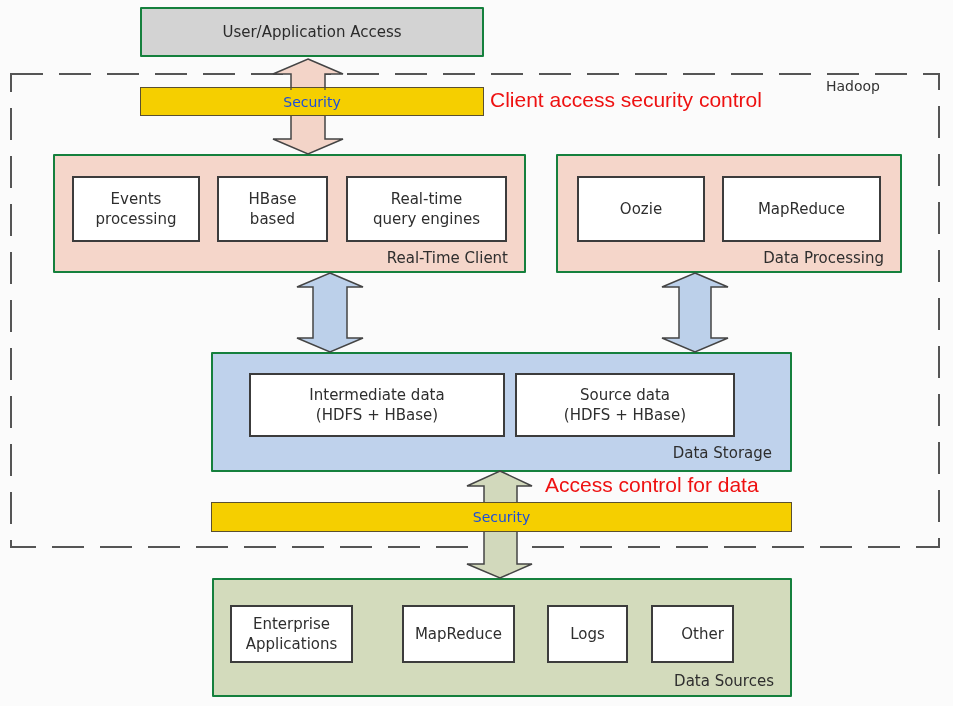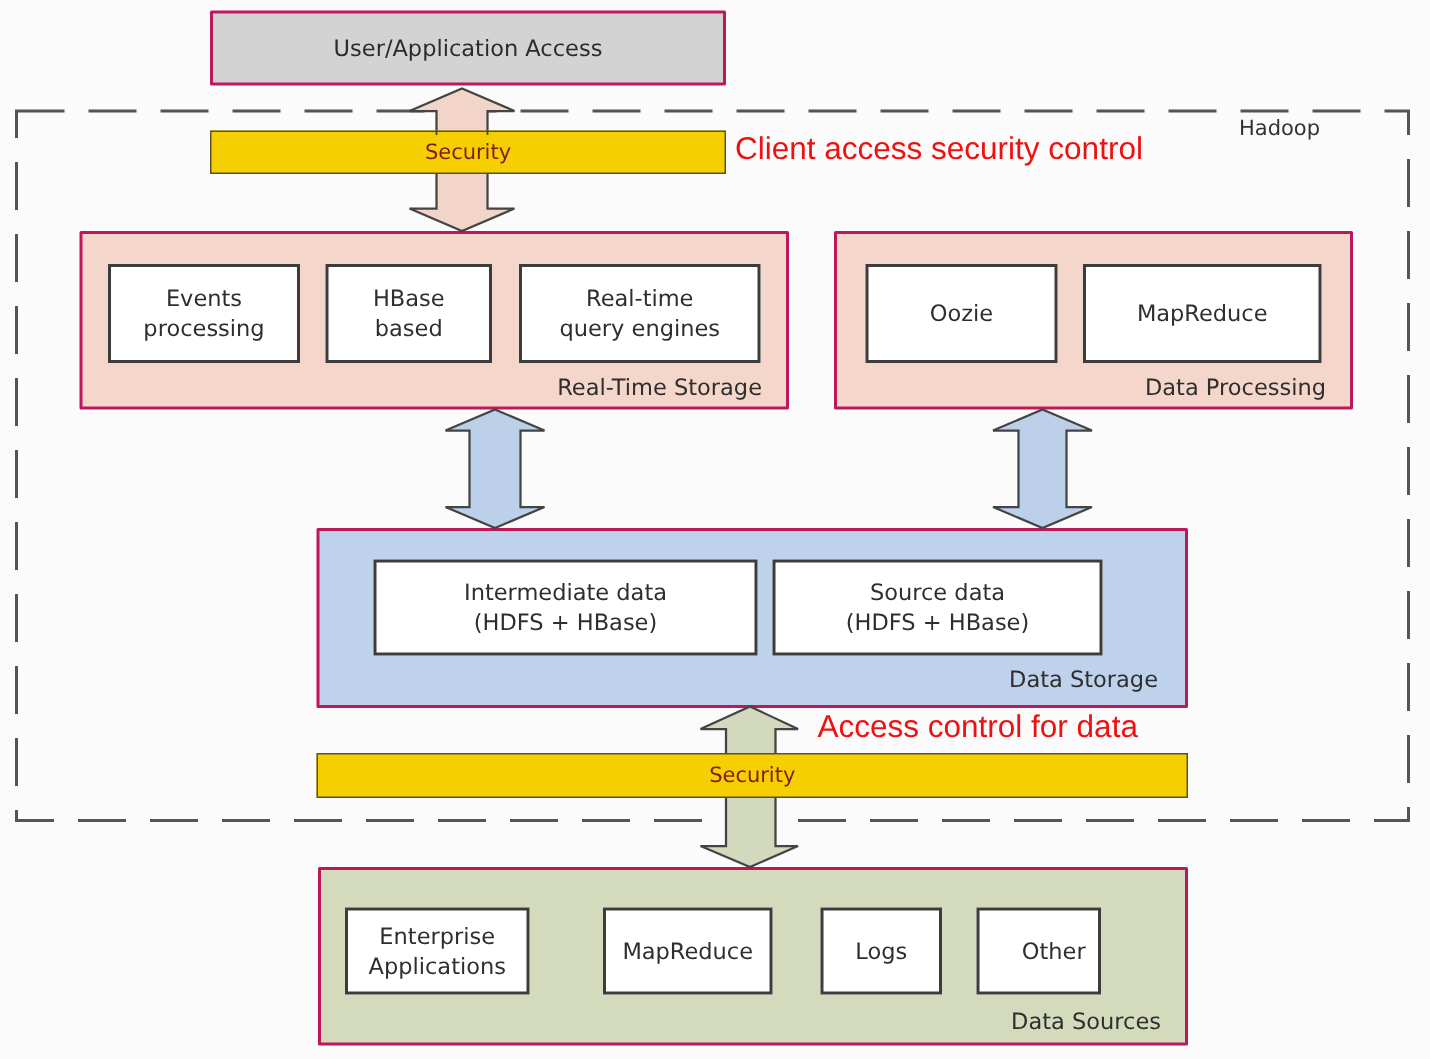--- a/index.html
+++ b/index.html
@@ -3,32 +3,32 @@
 <meta charset="utf-8">
 <style>
   html, body { margin: 0; padding: 0; }
   body {
     width: 953px; height: 706px; position: relative; overflow: hidden;
     background: #fbfbfb;
     font-family: "DejaVu Sans", sans-serif;
     color: #2b2b2b;
   }
   .abs { position: absolute; box-sizing: border-box; }
-  .layer { border: 2px solid #be185d; border-radius: 1px; }
+  .layer { border: 2px solid #15803d; border-radius: 1px; }
   .inner {
     background: #ffffff; border: 2px solid #3c3c3c;
     display: flex; align-items: center; justify-content: center;
     text-align: center; font-size: 15px; line-height: 20px; color: #2e2e2e;
     white-space: pre-line;
   }
   .layer-label { font-size: 15px; color: #2e2e2e; }
   .security {
     background: #f5cf00; border: 1.5px solid #5a5030;
     display: flex; align-items: center; justify-content: center;
-    font-size: 14px; color: #7f1d1d;
+    font-size: 14px; color: #1d4ed8;
   }
   .annot {
     font-family: "Liberation Sans", sans-serif; color: #ee1111; font-size: 21px;
     white-space: nowrap;
   }
   svg.overlay { position: absolute; left: 0; top: 0; pointer-events: none; }
 </style>
 </head>
 <body>
 
@@ -42,21 +42,21 @@
   <span style="font-size:15px;">User/Application Access</span>
 </div>
 
 <div class="abs layer" style="left:53px; top:154px; width:473px; height:119px; background:#f5d6ca;">
   <div class="abs inner" style="left:17px; top:20px; width:128px; height:66px;">Events
 processing</div>
   <div class="abs inner" style="left:162px; top:20px; width:111px; height:66px;">HBase
 based</div>
   <div class="abs inner" style="left:291px; top:20px; width:161px; height:66px;">Real-time
 query engines</div>
-  <div class="abs layer-label" style="right:16px; bottom:4px;">Real-Time Storage</div>
+  <div class="abs layer-label" style="right:16px; bottom:4px;">Real-Time Client</div>
 </div>
 
 <div class="abs layer" style="left:556px; top:154px; width:346px; height:119px; background:#f5d6ca;">
   <div class="abs inner" style="left:19px; top:20px; width:128px; height:66px;">Oozie</div>
   <div class="abs inner" style="left:164px; top:20px; width:159px; height:66px;">MapReduce</div>
   <div class="abs layer-label" style="right:16px; bottom:4px;">Data Processing</div>
 </div>
 
 <div class="abs layer" style="left:211px; top:352px; width:581px; height:120px; background:#bfd2ec;">
   <div class="abs inner" style="left:36px; top:19px; width:256px; height:64px;">Intermediate data

